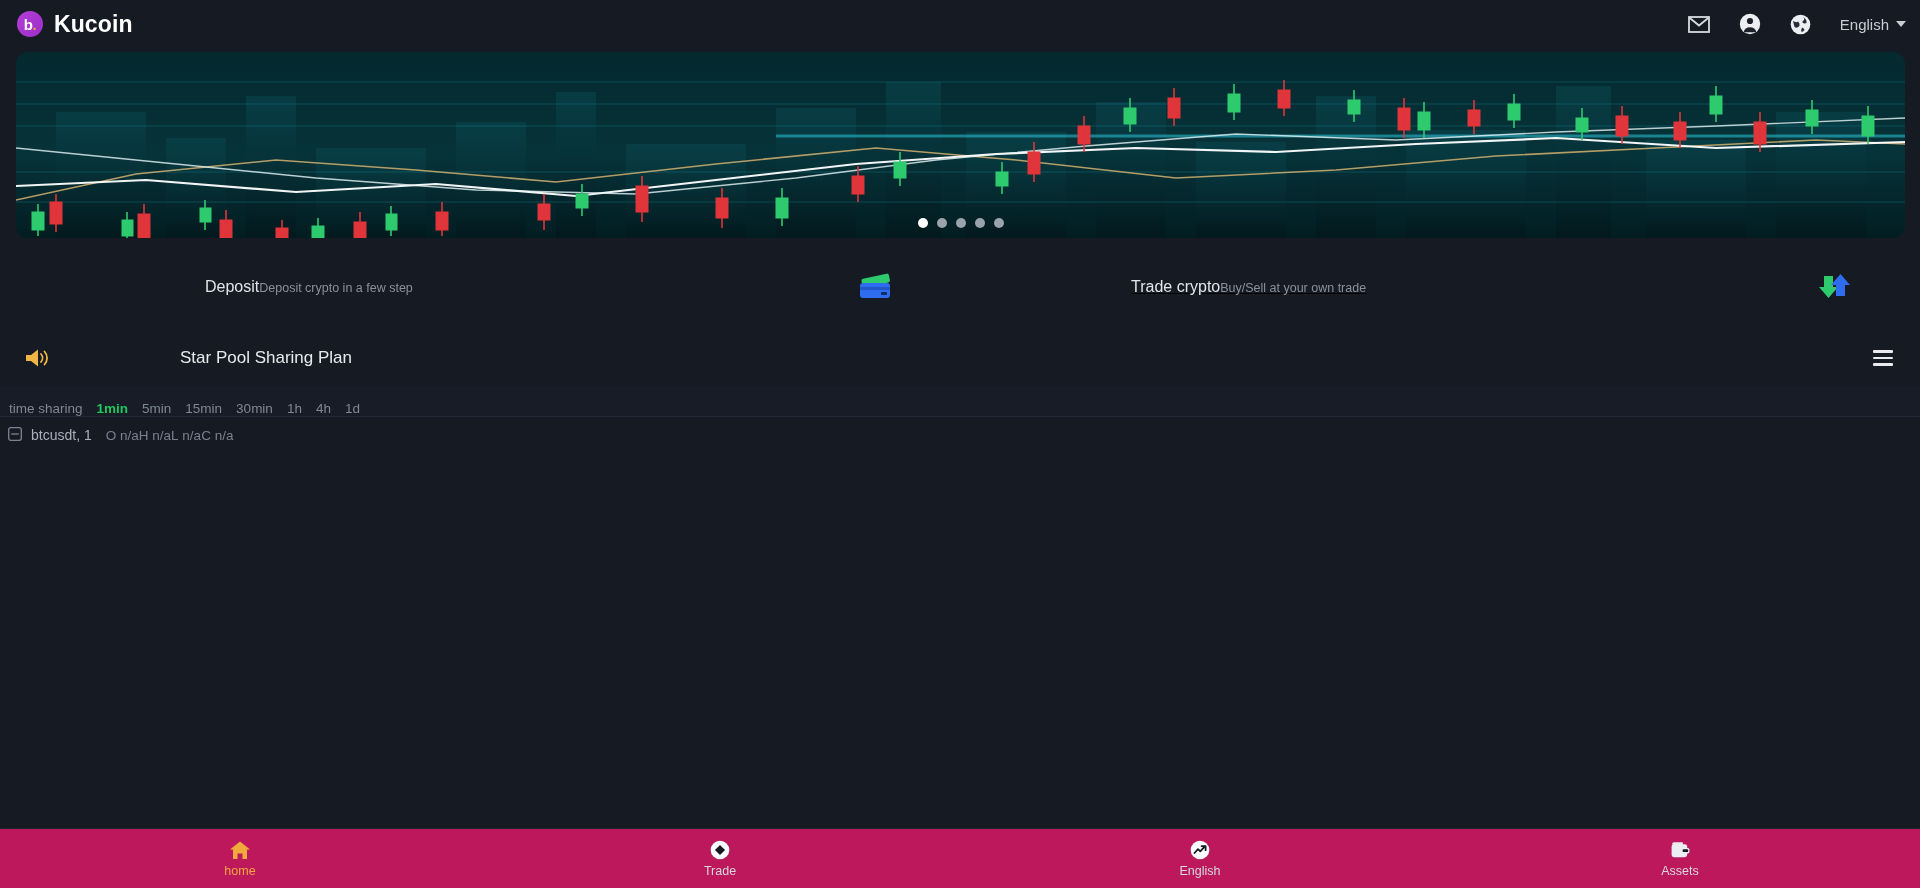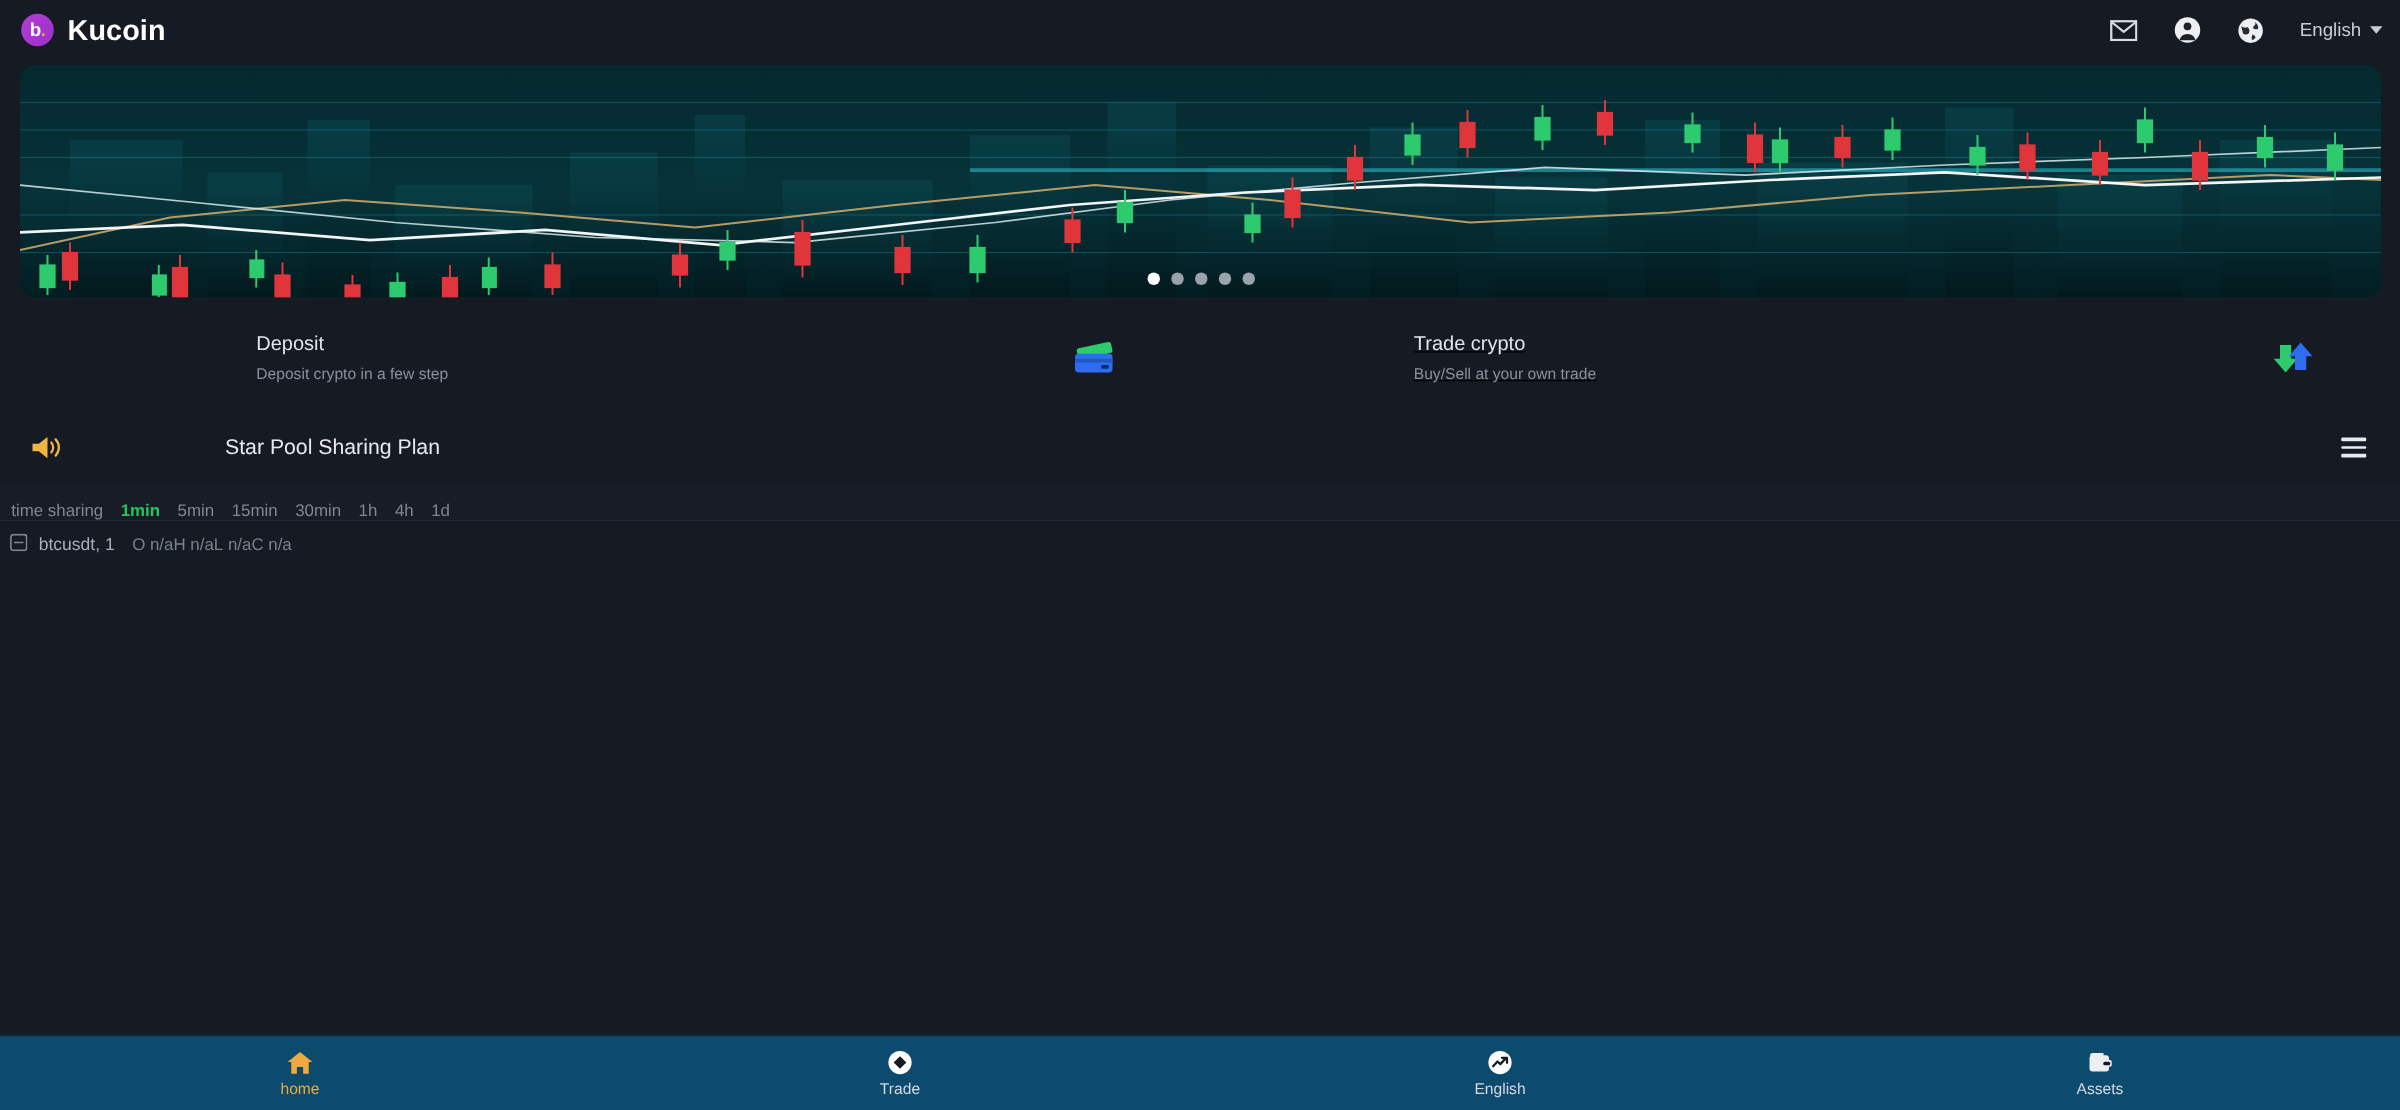--- a/index.html
+++ b/index.html
@@ -66,21 +66,21 @@
     position: absolute; left: 0; top: 252px;
     width: 1920px; height: 70px;
     display: flex;
   }
   .qcard {
     width: 50%; height: 100%;
     display: flex; align-items: center; cursor: pointer;
     padding: 0 64px 0 205px;
   }
   .qcard:nth-child(2) { padding-left: 1131px - 960px; padding-left: 171px; text-decoration: underline; }
-  .qtext { display: flex; flex-direction: column; }
+  .qtext { display: flex; flex-direction: row; }
   .qtitle { color: #e2e5ea; font-size: 16px; line-height: 22px; }
   .qsub { color: #8a919c; font-size: 12.5px; line-height: 20px; margin-top: 2px; }
   .qicon { margin-left: auto; width: 40px; height: 34px; }
 
   
   .announce {
     position: absolute; left: 0; top: 330px;
     width: 1920px; height: 56px;
     display: flex; align-items: center;
   }
@@ -122,21 +122,21 @@
   .legend-toggle { margin-right: 9px; align-self: center; cursor: pointer; }
   .legend-symbol { color: #a9b0bb; font-size: 14px; margin-right: 14px; }
   .ohlc { display: flex; }
   .ohlc span { color: #79818f; font-size: 13.5px; }
   .ohlc span b { font-weight: normal; color: #79818f; }
 
   
   .bottomnav {
     position: absolute; left: 0; bottom: 0;
     width: 1920px; height: 60px;
-    background: #0c4a6e;
+    background: #be185d;
     border-top: 1px solid #1e2531;
     display: flex;
   }
   .navitem {
     flex: 1; display: flex; flex-direction: column;
     align-items: center; justify-content: center;
     gap: 3px; cursor: pointer;
   }
   .navlabel { font-size: 12.5px; color: #d5d9e0; }
   .navitem.on .navlabel { color: #f0a93c; }

